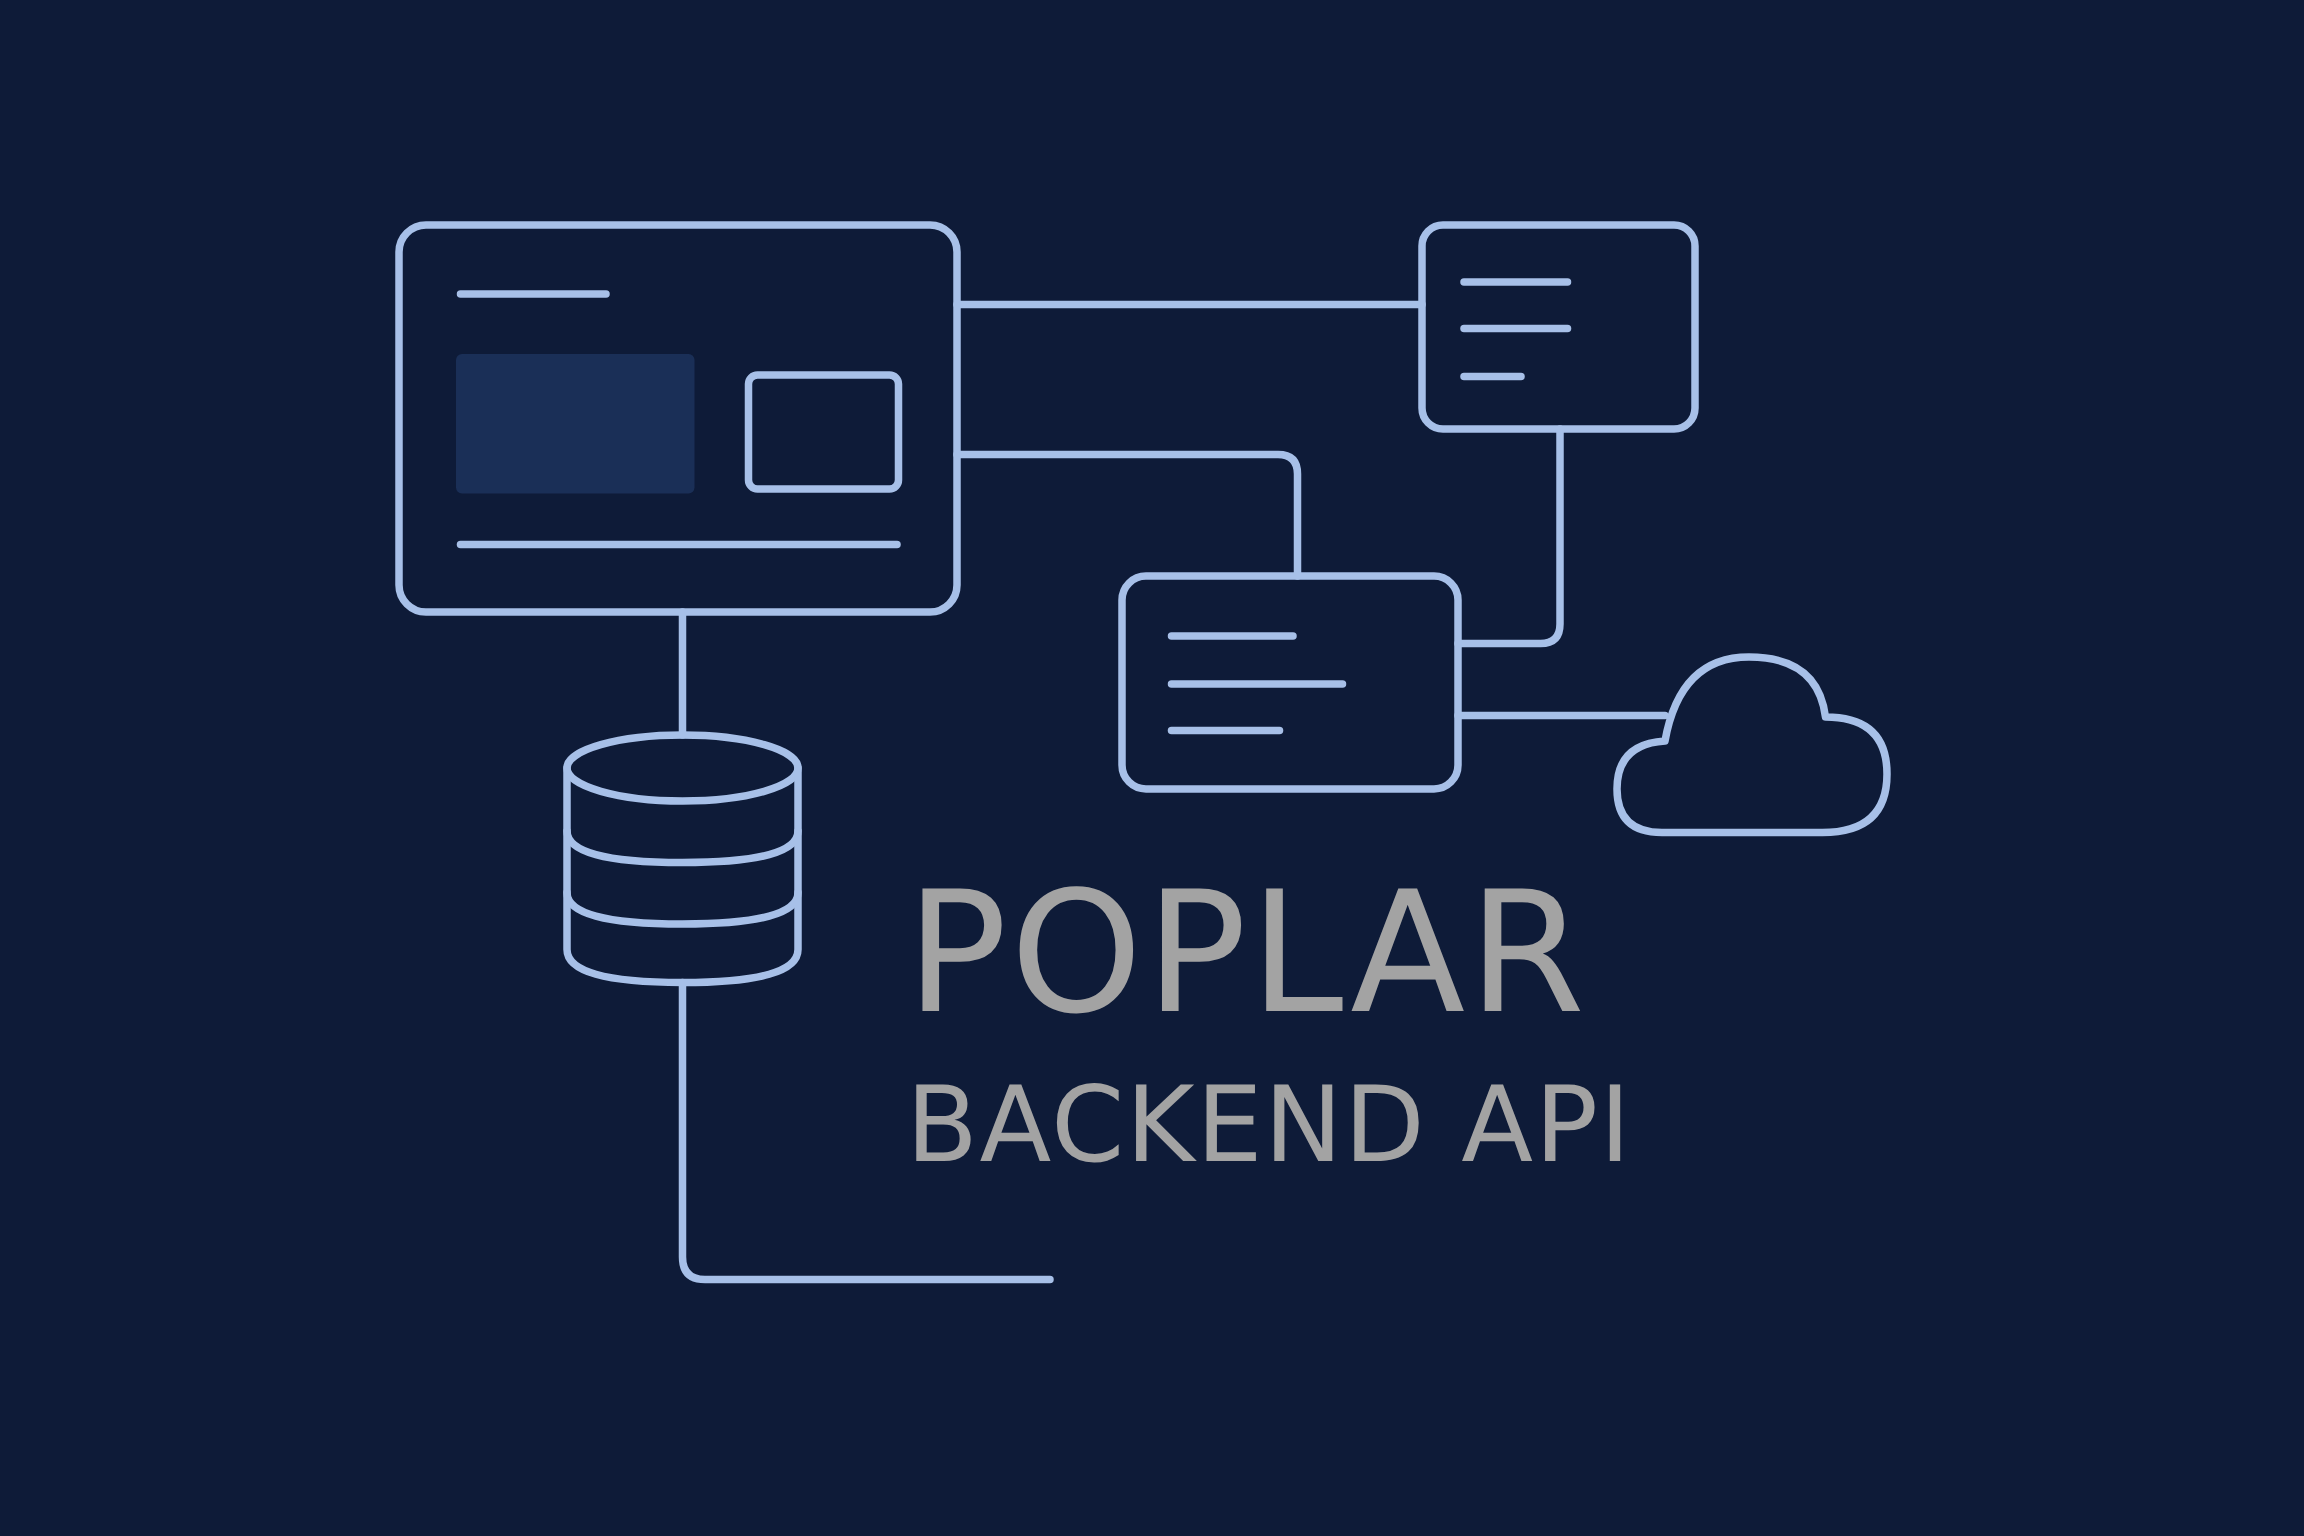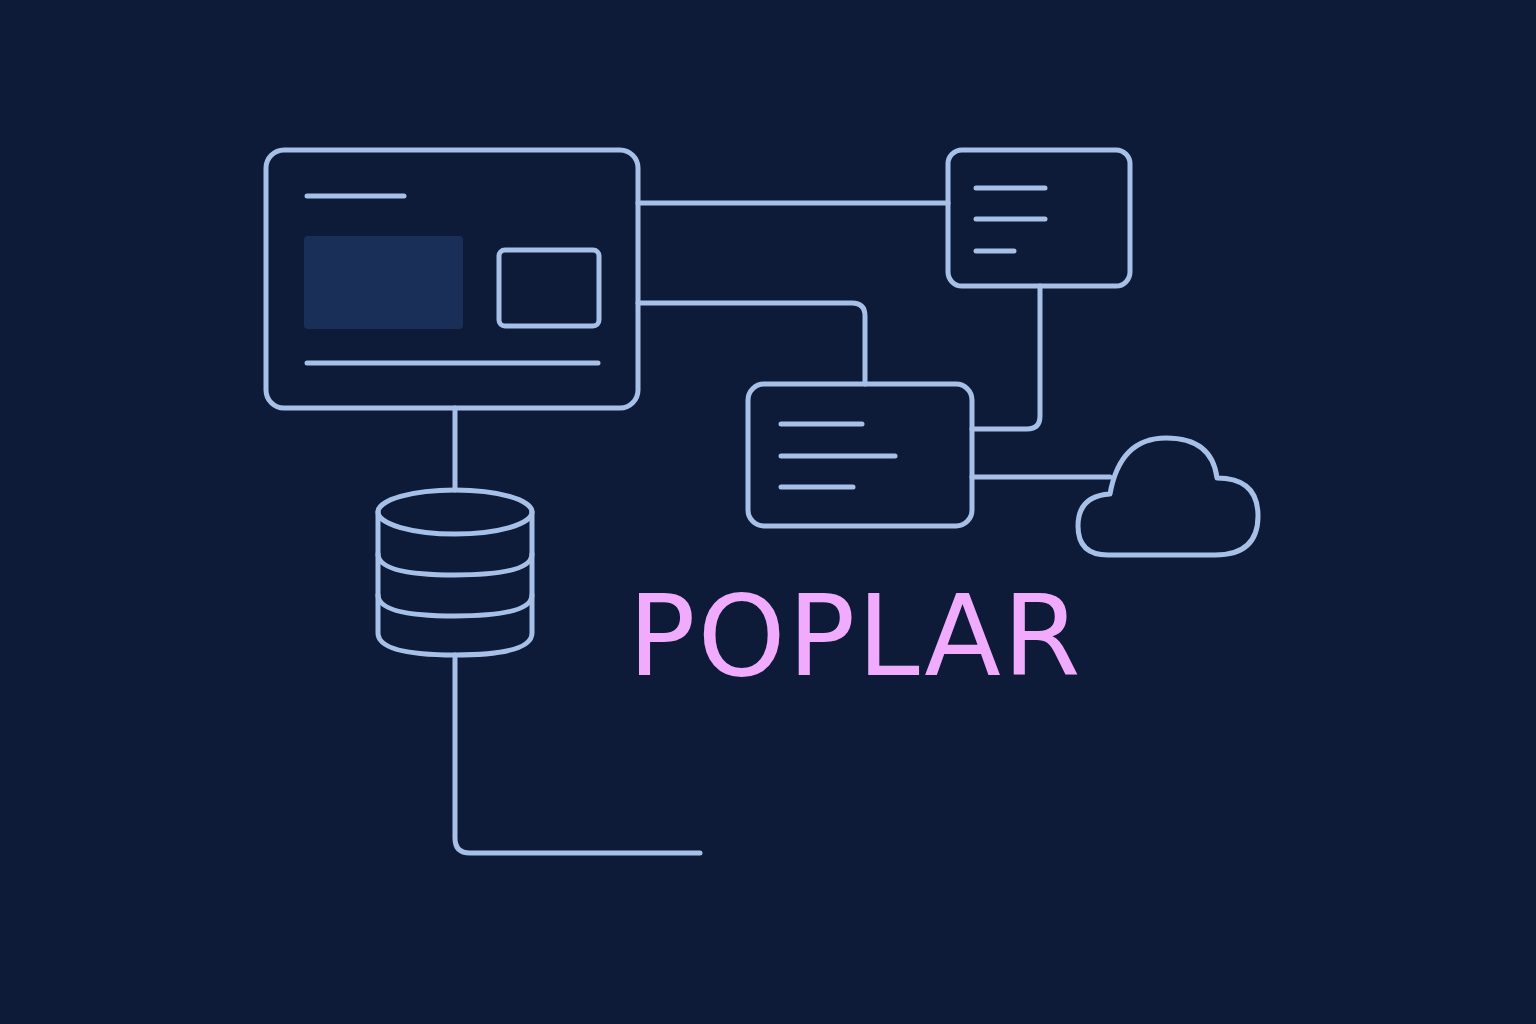--- a/index.html
+++ b/index.html
@@ -3,21 +3,21 @@
 <meta charset="utf-8">
 <style>
   html, body { margin: 0; padding: 0; }
   body {
     width: 1536px; height: 1024px; overflow: hidden;
     background: #0e1b38;
     position: relative;
     font-family: "DejaVu Sans", "Liberation Sans", sans-serif;
   }
   .canvas { position: absolute; left: 0; top: 0; width: 1536px; height: 1024px; }
-  .title-block { position: absolute; left: 628px; top: 580px; color: #f0abfc; }
+  .title-block { position: absolute; left: 604px; top: 580px; color: #a3a3a3; }
   .title-main {
     font-size: 112px; font-weight: 500; letter-spacing: 2px; line-height: 112px;
     margin: 0; font-family: "DejaVu Sans", sans-serif;
   }
   .title-sub {
     font-size: 70px; font-weight: 500; letter-spacing: 1px; line-height: 80px;
     margin-top: 18px; font-family: "DejaVu Sans", sans-serif;
   }
 </style>
 </head>
@@ -83,13 +83,14 @@
       <ellipse cx="455" cy="512" rx="77" ry="22"></ellipse>
       <path d="M378 512 V633 Q378 655 455 655 Q532 655 532 633 V512"></path>
       <path d="M378 554 Q378 575 455 575 Q532 575 532 554"></path>
       <path d="M378 595 Q378 616 455 616 Q532 616 532 595"></path>
     </g>
   </g>
 </svg>
 
 <div class="title-block">
   <div class="title-main">POPLAR</div>
+  <div class="title-sub">BACKEND API</div>
 </div>
 
 </body></html>

